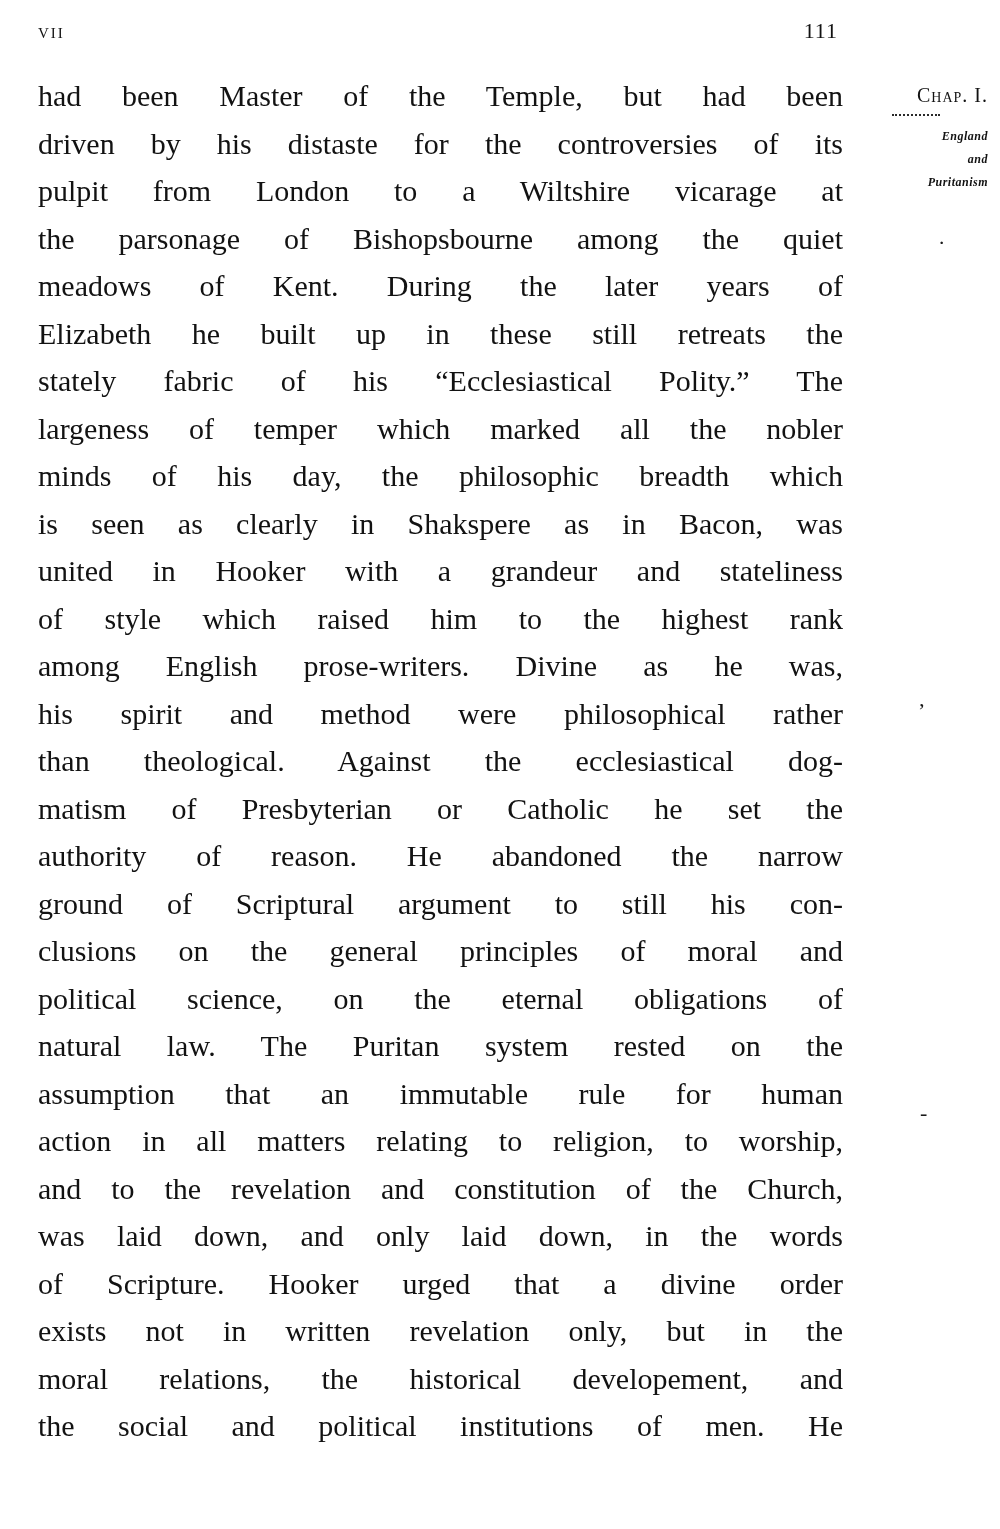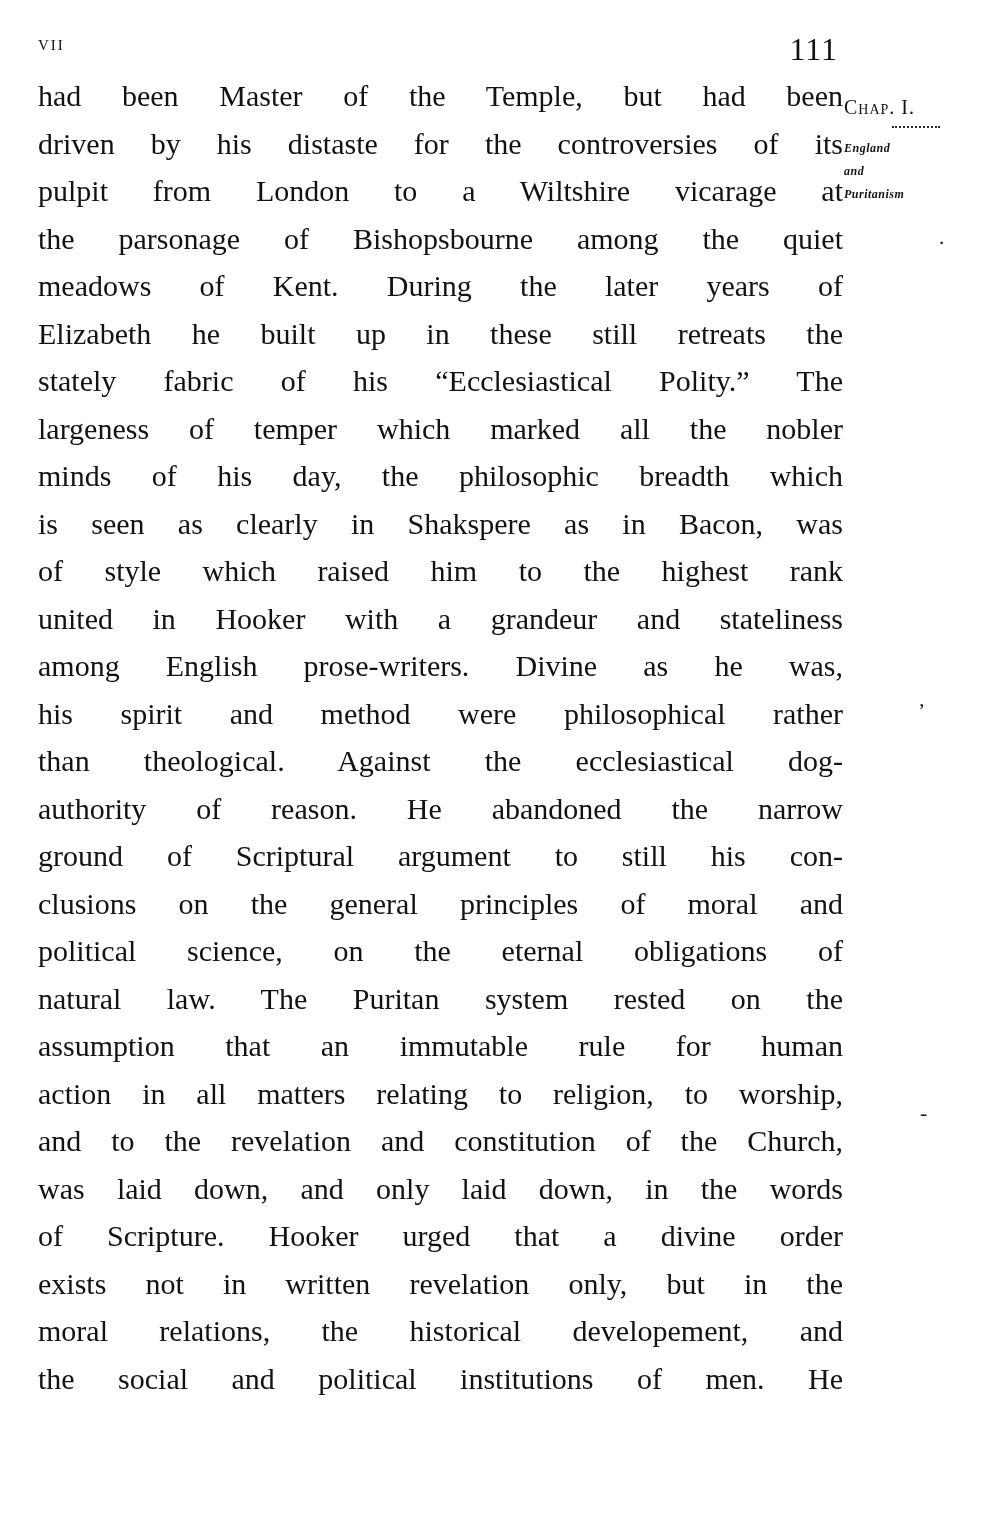--- a/index.html
+++ b/index.html
@@ -10,43 +10,43 @@
     height: 1529px;
     background: #ffffff;
     color: #121212;
     font-family: "Liberation Serif", "DejaVu Serif", serif;
     overflow: hidden;
   }
   
   .header-row {
     position: absolute;
     left: 38px;
-    top: 31px;
+    top: 18px;
     width: 800px;
     display: flex;
-    align-items: flex-start;
+    align-items: center;
     justify-content: space-between;
   }
   .folio {
     font-size: 21px;
     letter-spacing: 2px;
     font-variant: small-caps;
   }
   .title-group { display: flex; align-items: baseline; }
   .running-title {
     font-size: 27px;
     letter-spacing: 2px;
   }
   .date-range {
     font-size: 27px;
     letter-spacing: 2px;
     margin-left: 42px;
   }
   .page-number {
-    font-size: 32px;
+    font-size: 22px;
     letter-spacing: 1px;
     margin-left: 28px;
   }
   
   .body-col {
     position: absolute;
     left: 38px;
     top: 72px;
     width: 805px;
   }
@@ -56,23 +56,23 @@
     height: 47.5px;
     text-align: justify;
     text-align-last: justify;
     white-space: nowrap;
     overflow: visible;
   }
   
   .margin-col {
     position: absolute;
     left: 844px;
-    top: 96px;
+    top: 84px;
     width: 144px;
-    text-align: left;
+    text-align: right;
   }
   .chapter-label {
     font-size: 20px;
     font-variant: small-caps;
     letter-spacing: 1px;
   }
   .chapter-rule {
     width: 48px;
     height: 0;
     border-top: 2px dotted #2a2a2a;
@@ -110,25 +110,26 @@
     <div class="text-line">had been Master of the Temple, but had been</div>
     <div class="text-line">driven by his distaste for the controversies of its</div>
     <div class="text-line">pulpit from London to a Wiltshire vicarage at</div>
     <div class="text-line">the parsonage of Bishopsbourne among the quiet</div>
     <div class="text-line">meadows of Kent. During the later years of</div>
     <div class="text-line">Elizabeth he built up in these still retreats the</div>
     <div class="text-line">stately fabric of his “Ecclesiastical Polity.” The</div>
     <div class="text-line">largeness of temper which marked all the nobler</div>
     <div class="text-line">minds of his day, the philosophic breadth which</div>
     <div class="text-line">is seen as clearly in Shakspere as in Bacon, was</div>
+    <div class="text-line">united in Hooker with a grandeur and stateliness</div>
     <div class="text-line">of style which raised him to the highest rank</div>
-    <div class="text-line">united in Hooker with a grandeur and stateliness</div>
     <div class="text-line">among English prose-writers. Divine as he was,</div>
     <div class="text-line">his spirit and method were philosophical rather</div>
     <div class="text-line">than theological. Against the ecclesiastical dog-</div>
+    <div class="text-line">matism of Presbyterian or Catholic he set the</div>
     <div class="text-line">authority of reason. He abandoned the narrow</div>
     <div class="text-line">ground of Scriptural argument to still his con-</div>
     <div class="text-line">clusions on the general principles of moral and</div>
     <div class="text-line">political science, on the eternal obligations of</div>
     <div class="text-line">natural law. The Puritan system rested on the</div>
     <div class="text-line">assumption that an immutable rule for human</div>
     <div class="text-line">action in all matters relating to religion, to worship,</div>
     <div class="text-line">and to the revelation and constitution of the Church,</div>
     <div class="text-line">was laid down, and only laid down, in the words</div>
     <div class="text-line">of Scripture. Hooker urged that a divine order</div>

